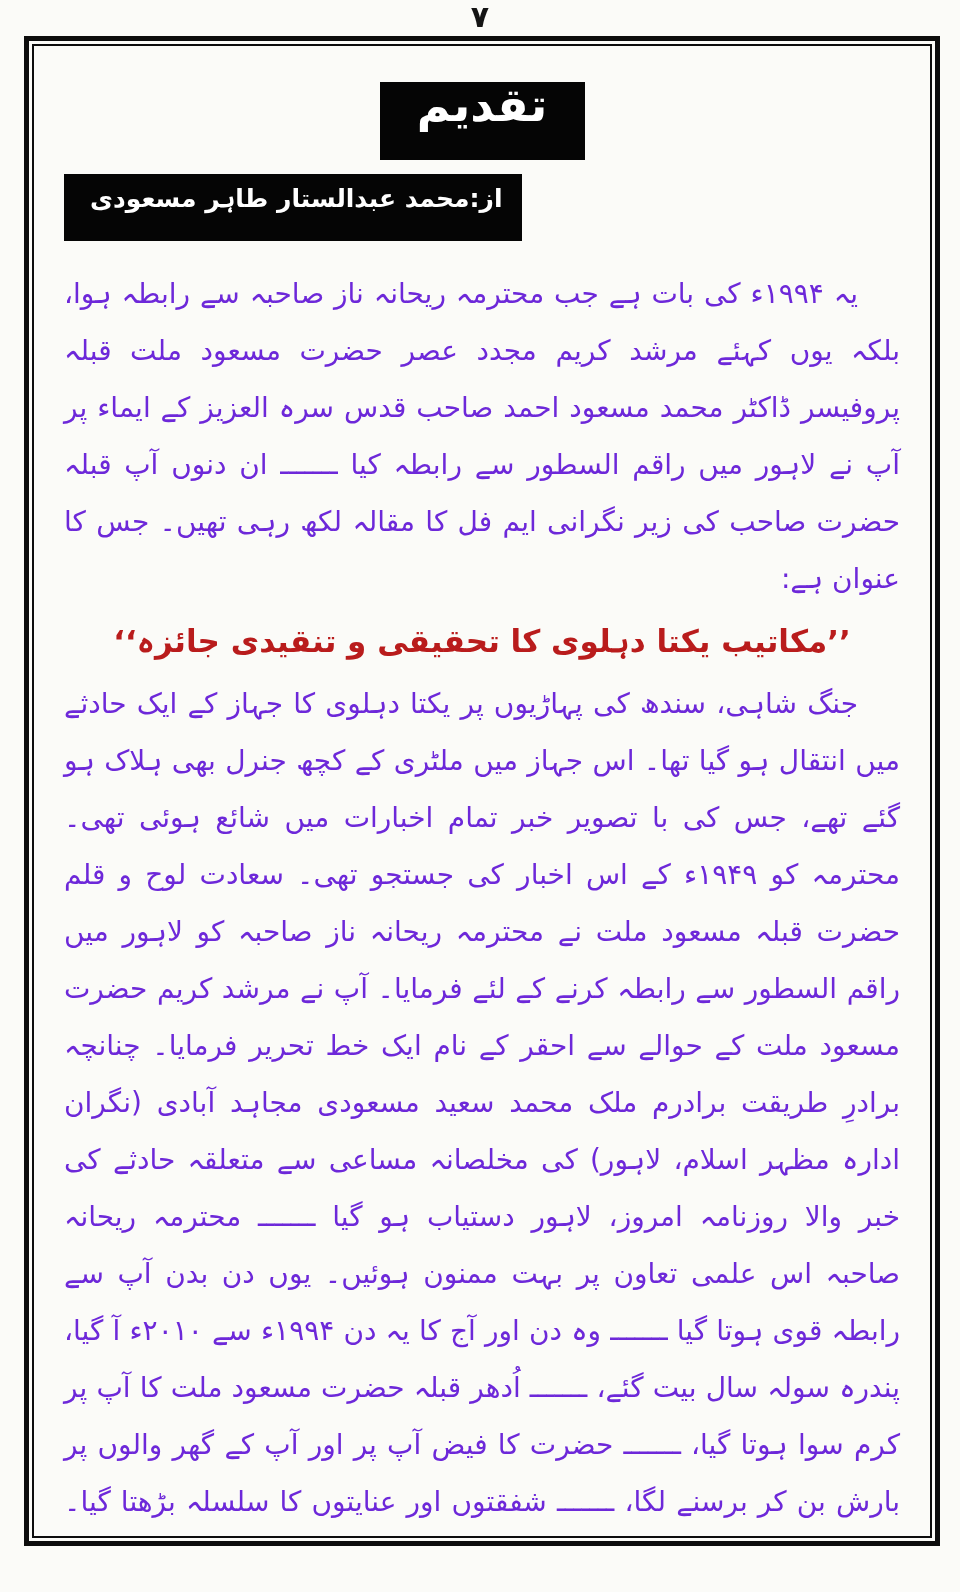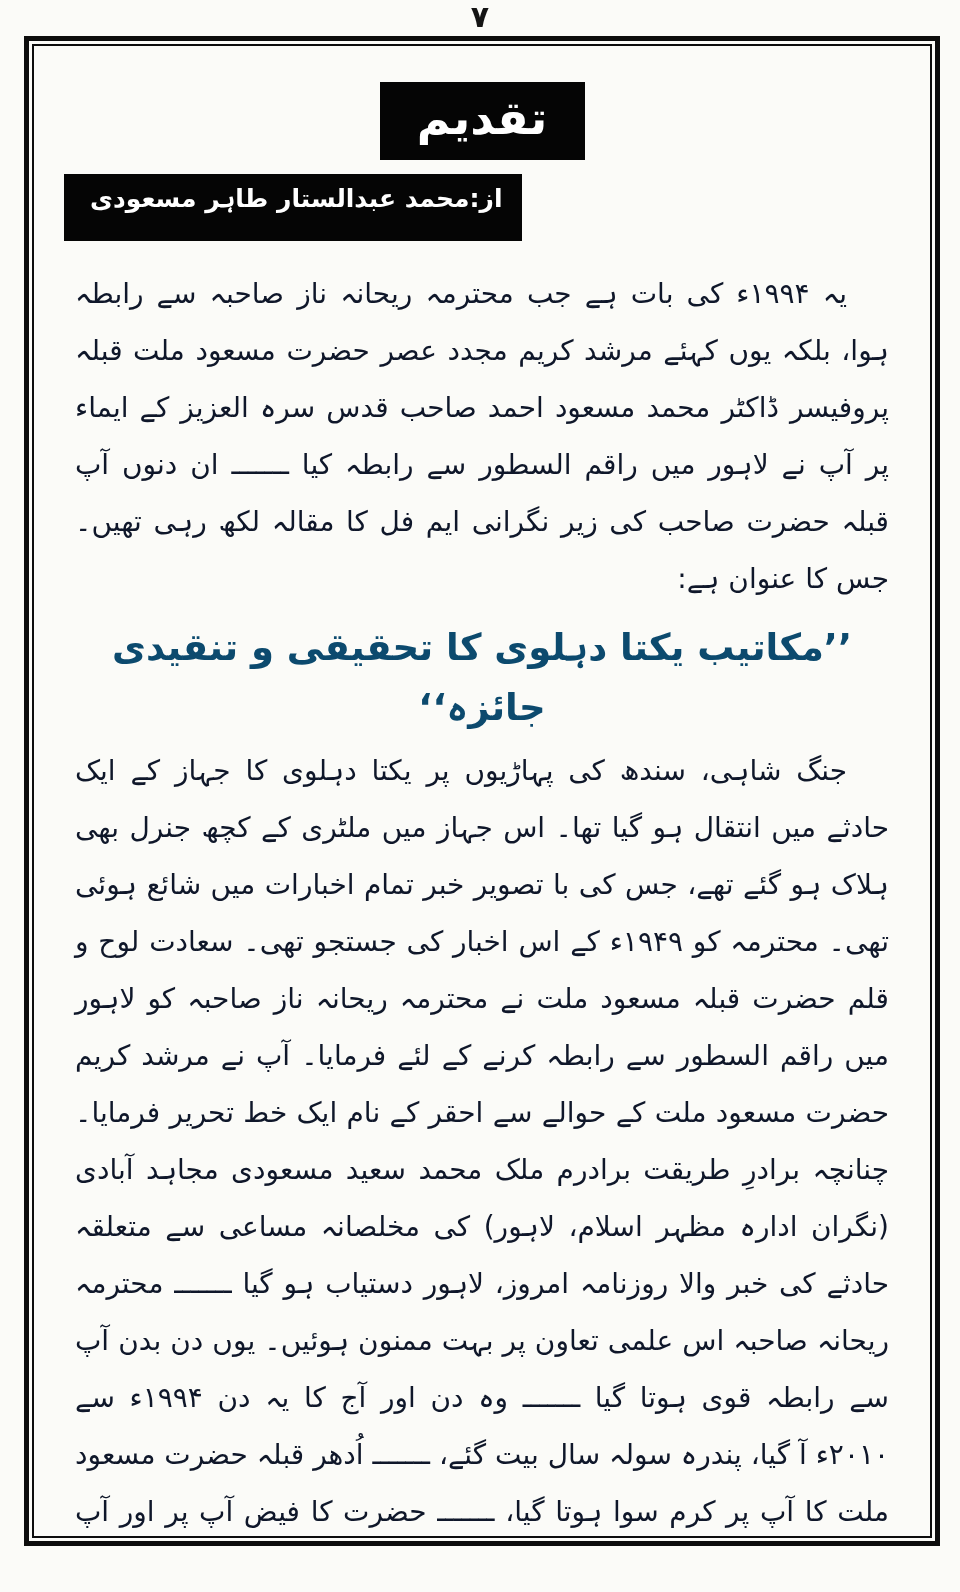--- a/index.html
+++ b/index.html
@@ -49,21 +49,20 @@
     box-sizing: border-box;
     padding: 22px 30px 18px 30px;
     overflow: hidden;
   }
   .title-box {
     width: 205px;
     height: 78px;
     margin: 14px auto 0 auto;
     background: #050505;
     display: flex;
-    align-items: center;
     justify-content: center;
   }
   .title-text {
     color: #ffffff;
     font-size: 46px;
     font-weight: bold;
     line-height: 1;
     padding-bottom: 6px;
   }
   .byline-row {
@@ -73,37 +72,37 @@
   .byline-bar {
     display: inline-block;
     background: #050505;
     color: #ffffff;
     font-size: 25px;
     font-weight: bold;
     padding: 10px 20px 28px 26px;
     letter-spacing: 0.5px;
   }
   .body-text {
-    margin: 11px;
+    margin: 0;
     font-size: 28px;
     line-height: 57px;
     text-align: justify;
-    color: #0f172a;
+    color: #6d28d9;
   }
   .para1 {
     margin-top: 24px;
     text-indent: 42px;
   }
   .quote-heading {
     margin: 4px 0 2px 0;
     text-align: center;
-    font-size: 37px;
+    font-size: 31px;
     font-weight: bold;
     line-height: 60px;
-    color: #0c4a6e;
+    color: #b91c1c;
   }
   .para2 {
     margin-top: 4px;
     text-indent: 42px;
   }
 </style>
 </head>
 <body>
 
 <div class="page">

